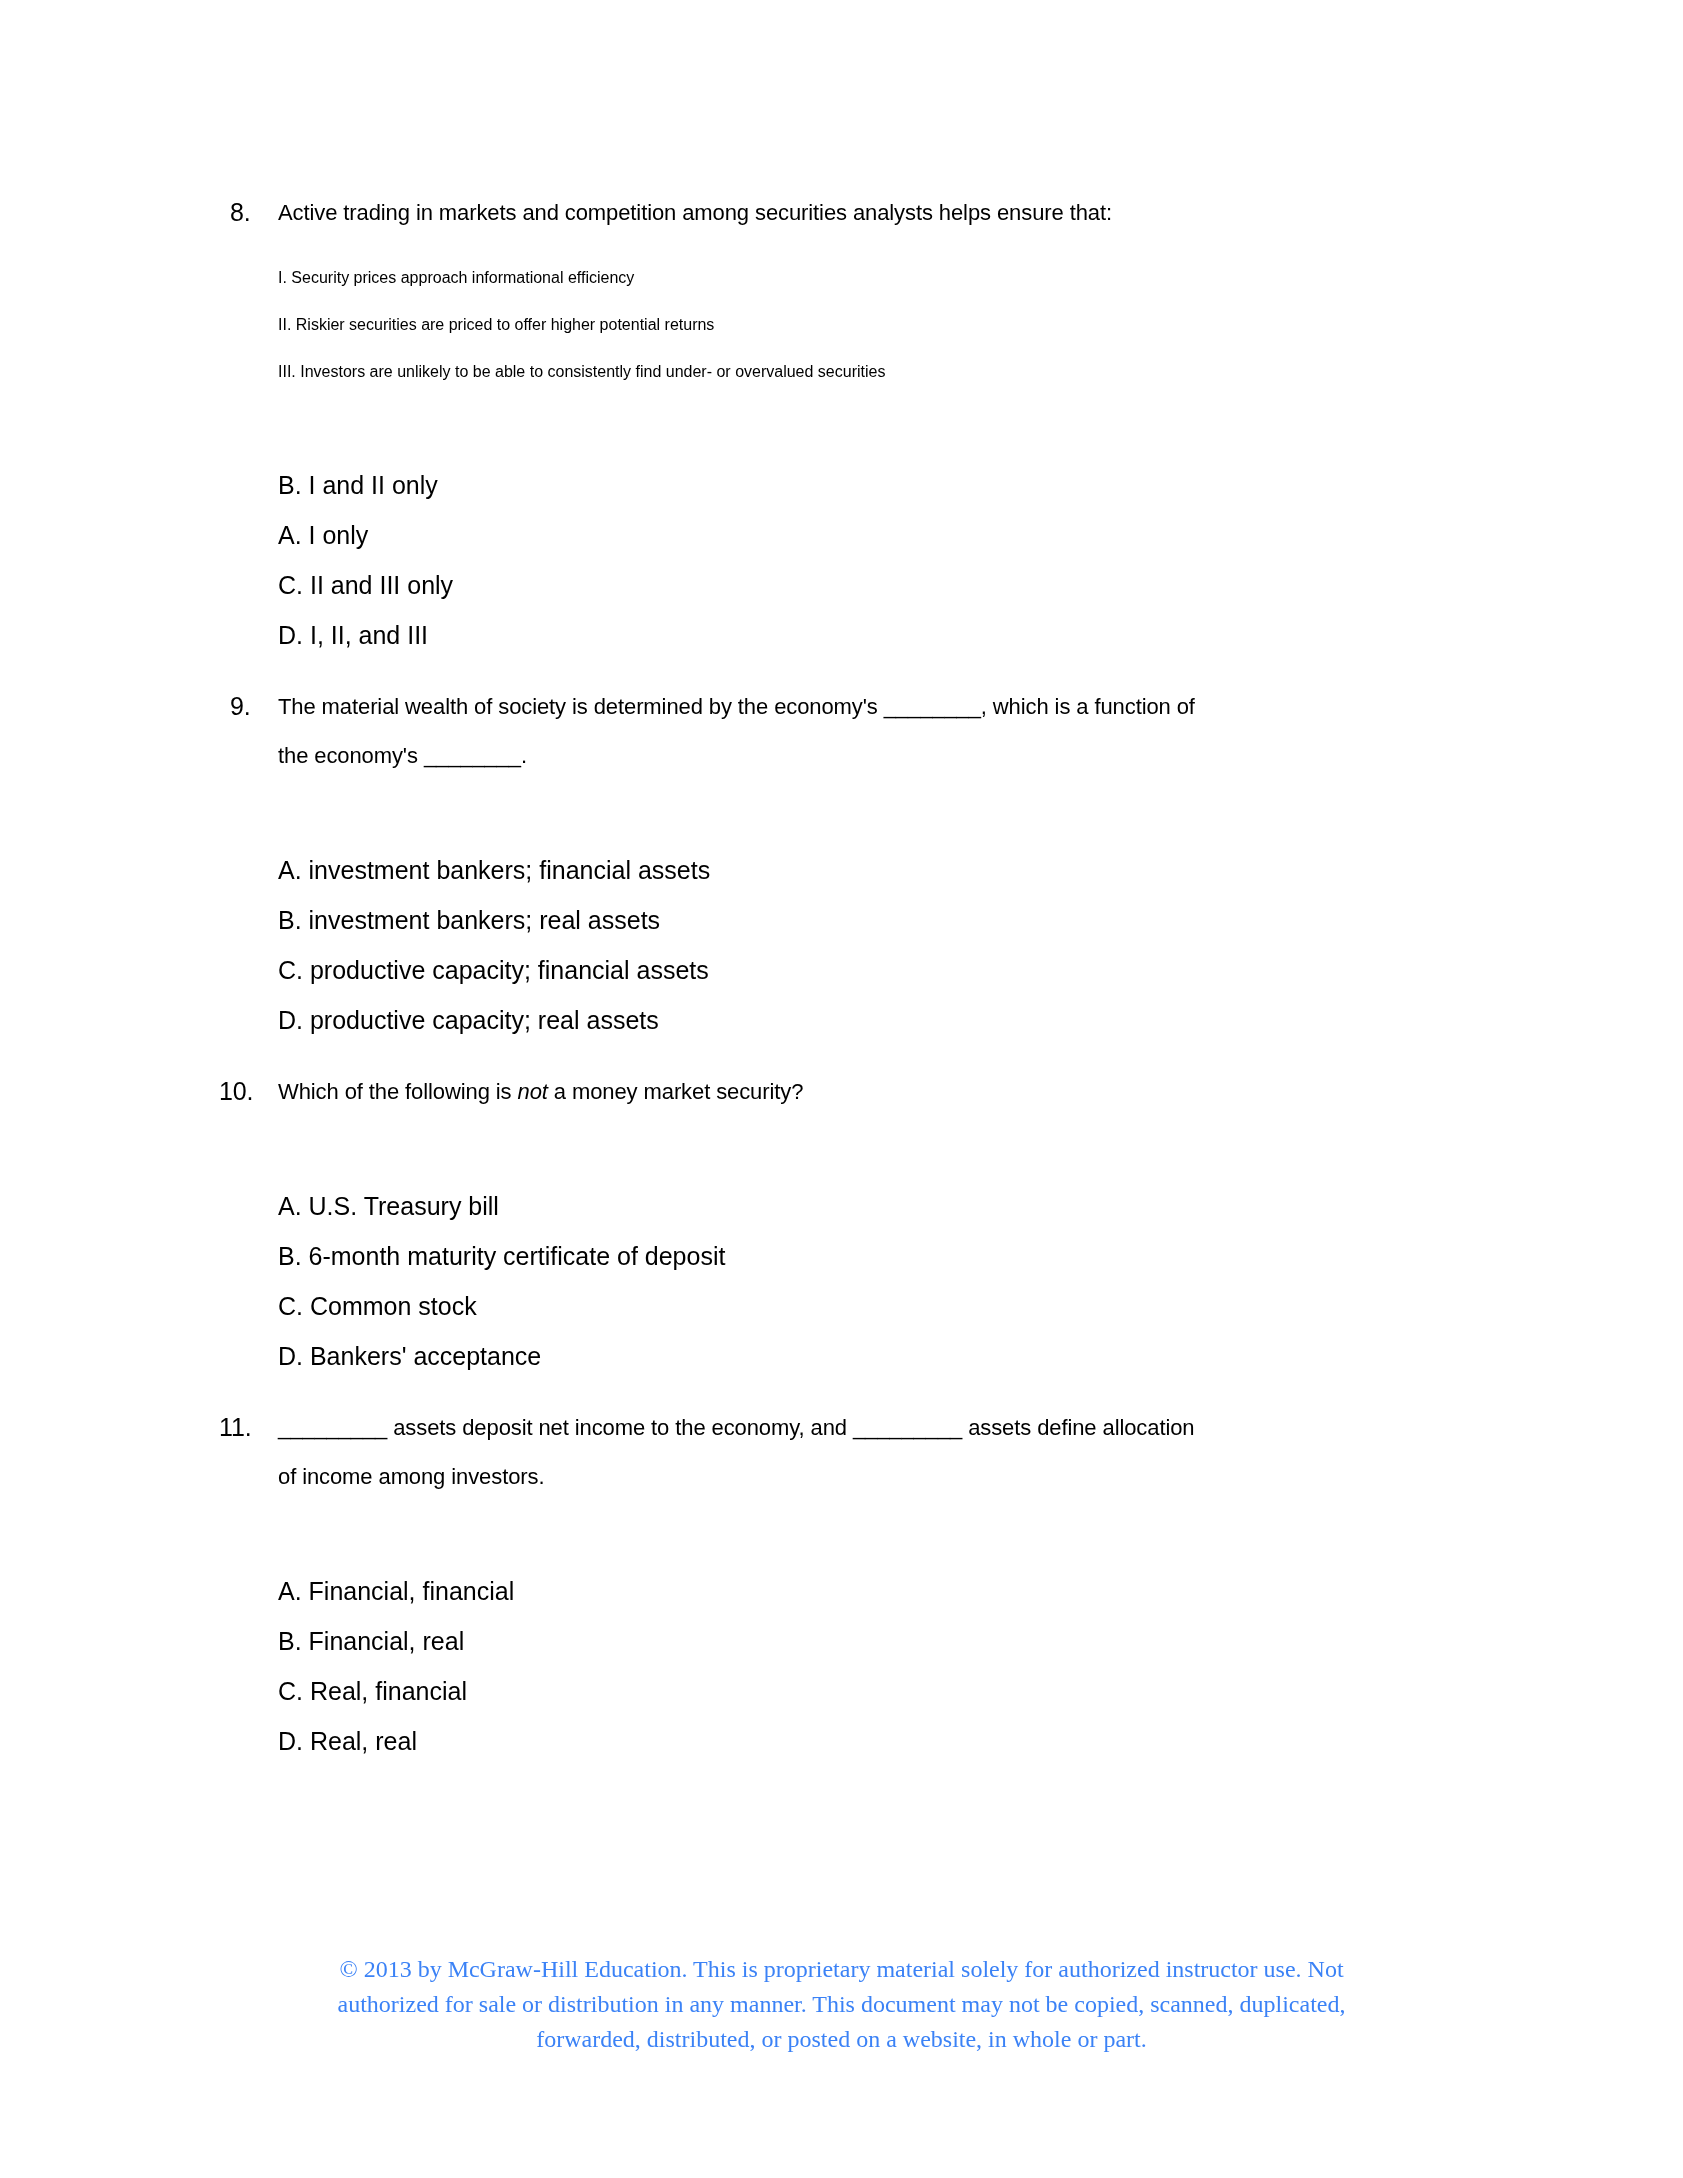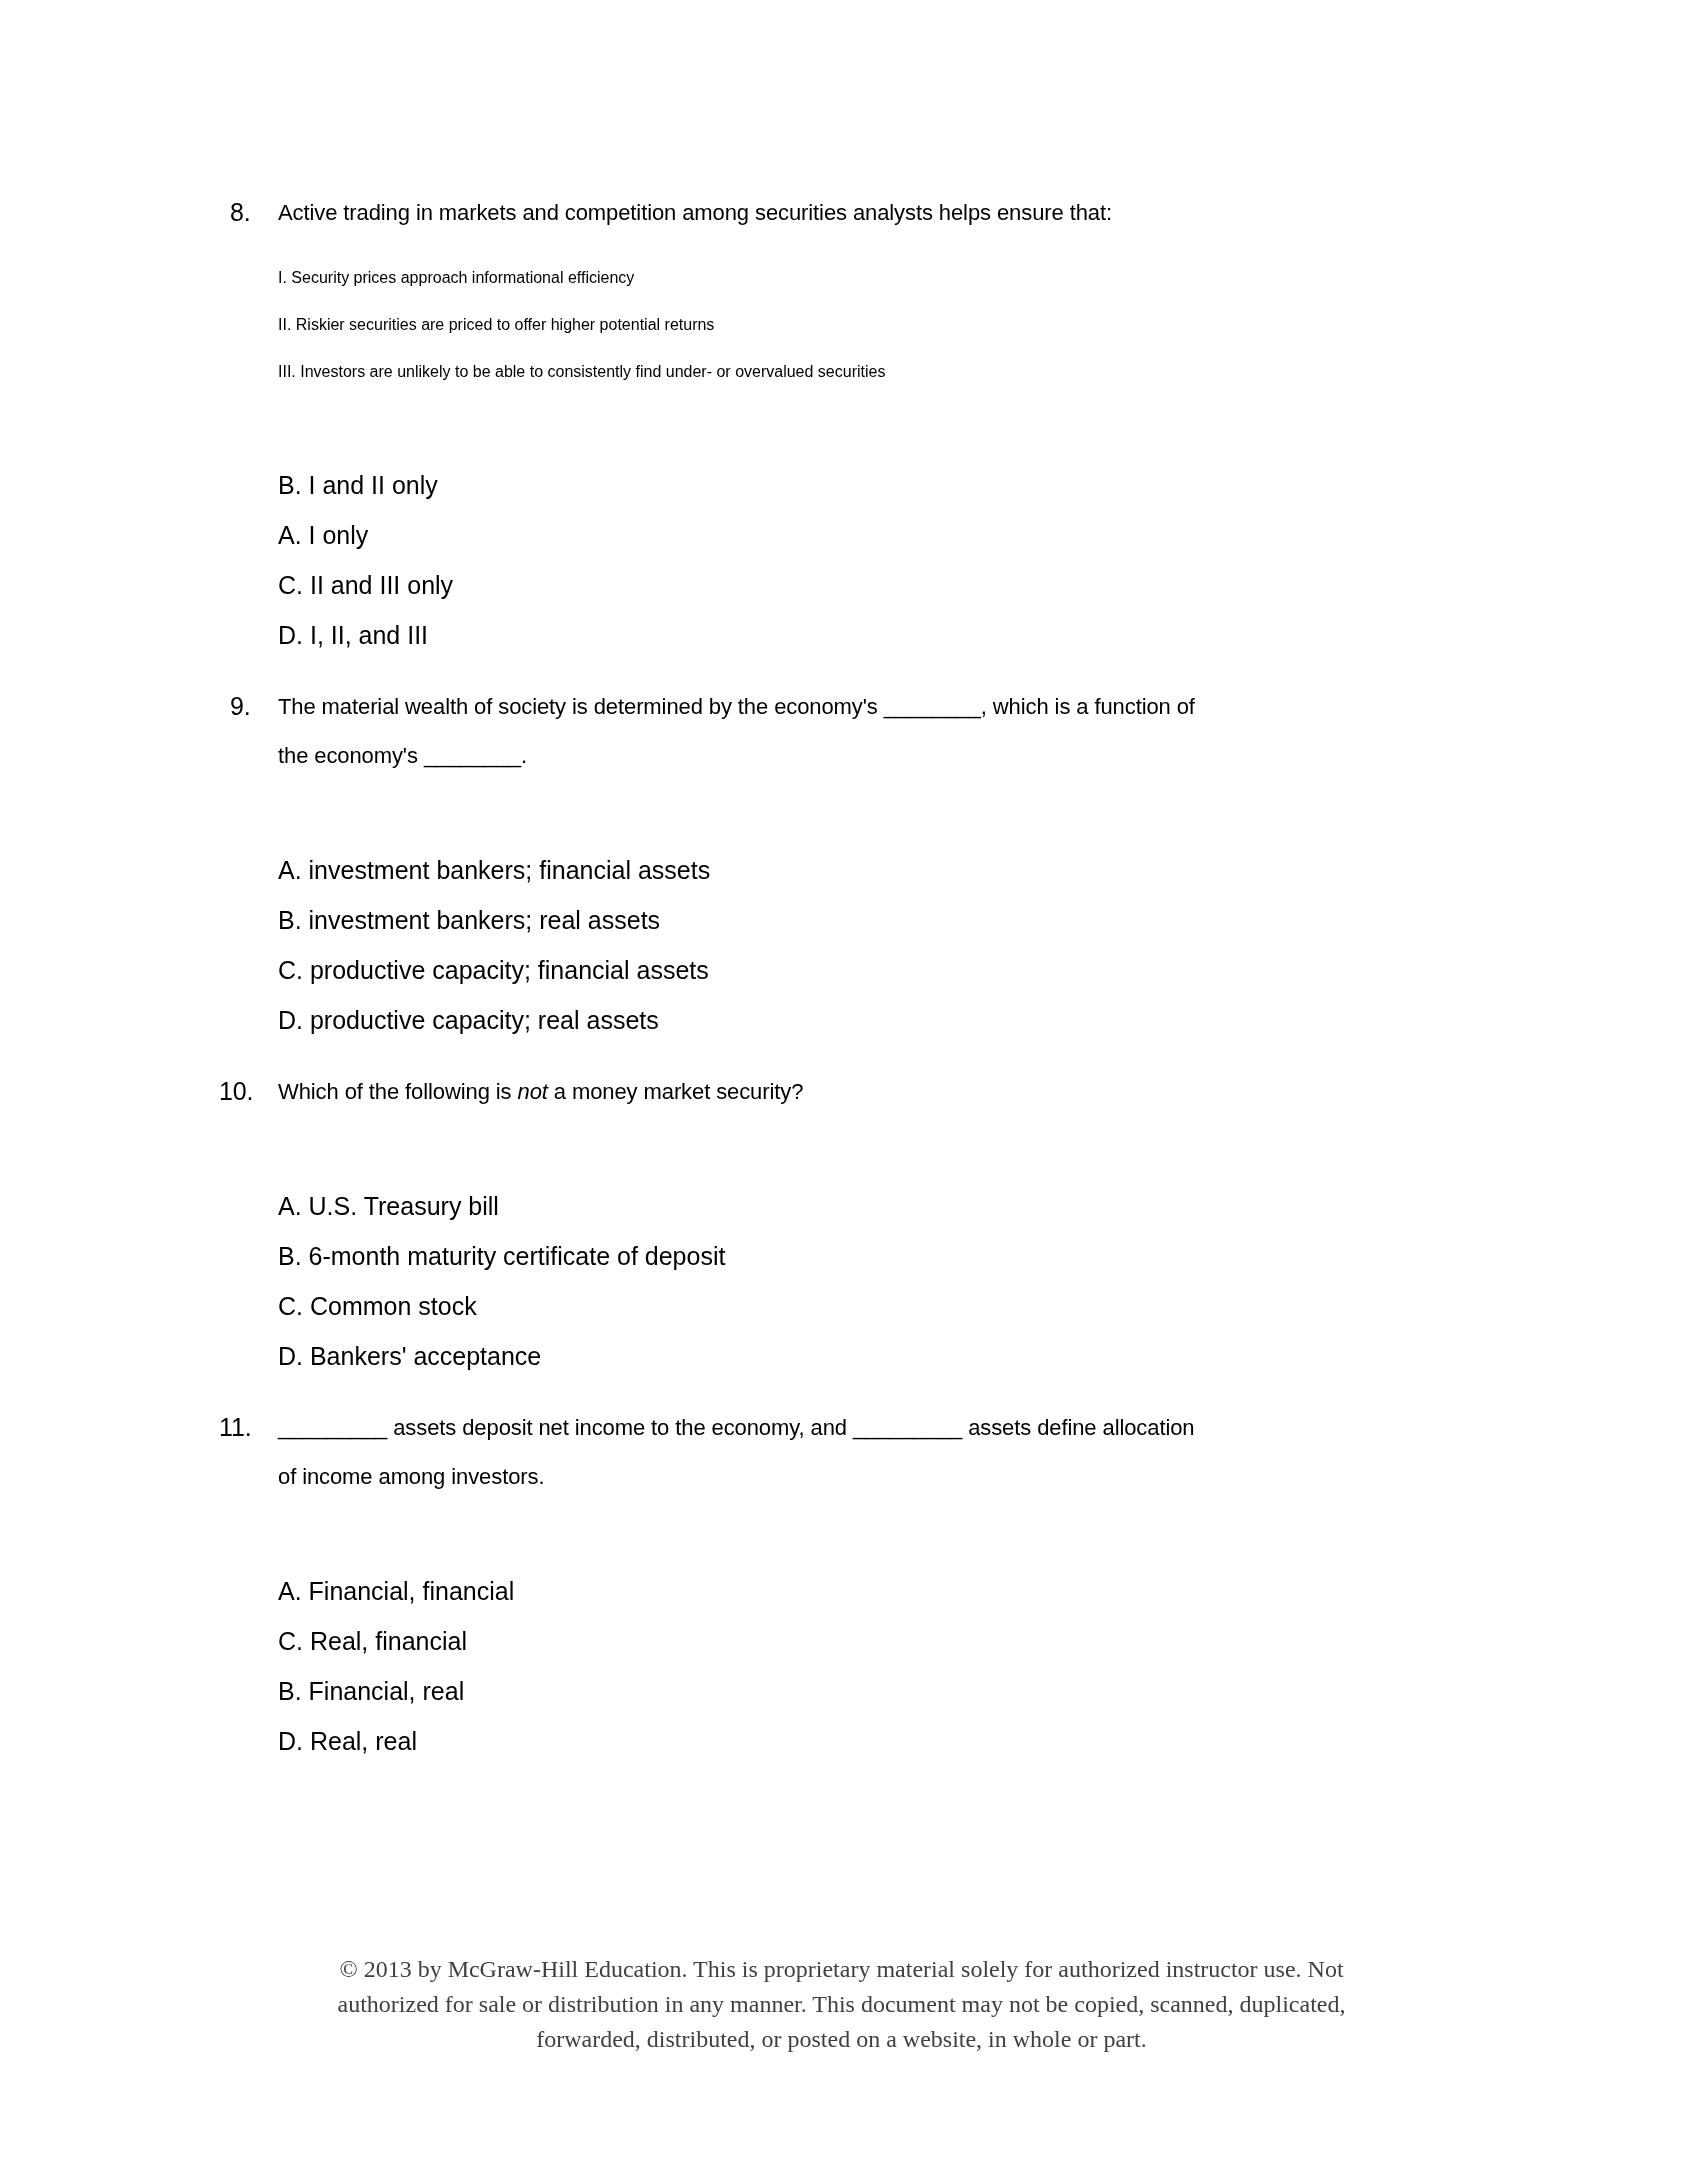--- a/index.html
+++ b/index.html
@@ -94,21 +94,21 @@
   
   .footer {
     position: absolute;
     left: 0;
     right: 0;
     top: 1952px;
     text-align: center;
     font-family: "Liberation Serif", serif;
     font-size: 24px;
     line-height: 35px;
-    color: #404040;
+    color: #3b82f6;
   }
   .footer-line {
     display: block;
     white-space: nowrap;
   }
 </style>
 </head>
 <body>
 
 <div class="page">
@@ -174,22 +174,22 @@
       <div class="q-head">
         <span class="q-num wide">11.</span>
         <span class="q-text">
           <span>_________ assets deposit net income to the economy, and _________ assets define allocation</span><br>
           <span>of income among investors.</span>
         </span>
       </div>
       <div class="spacer-lg"></div>
       <div class="choices">
         <div class="choice">A. Financial, financial</div>
+        <div class="choice">B. Financial, real</div>
         <div class="choice">C. Real, financial</div>
-        <div class="choice">B. Financial, real</div>
         <div class="choice">D. Real, real</div>
       </div>
     </div>
 
   </div>
 
   <div class="footer">
     <span class="footer-line">© 2013 by McGraw-Hill Education.  This is proprietary material solely for authorized instructor use. Not</span>
     <span class="footer-line">authorized for sale or distribution in any manner.  This document may not be copied, scanned, duplicated,</span>
     <span class="footer-line">forwarded, distributed, or posted on a website, in whole or part.</span>

